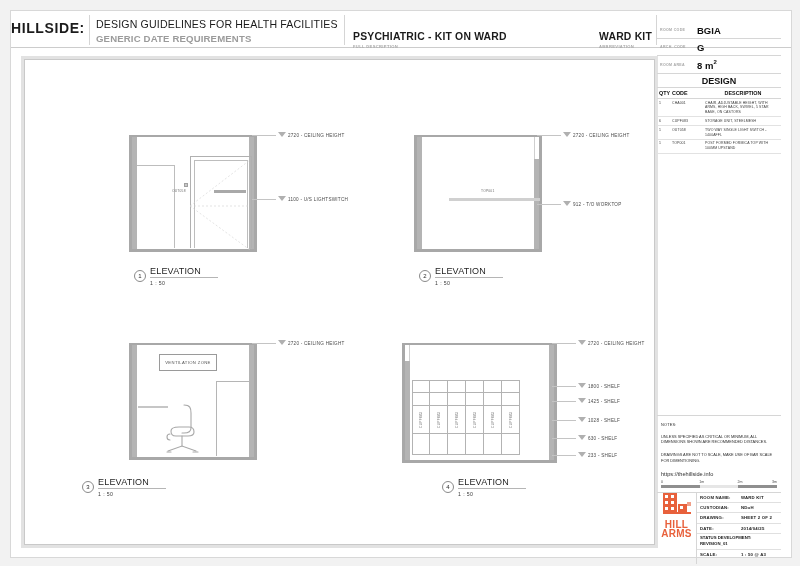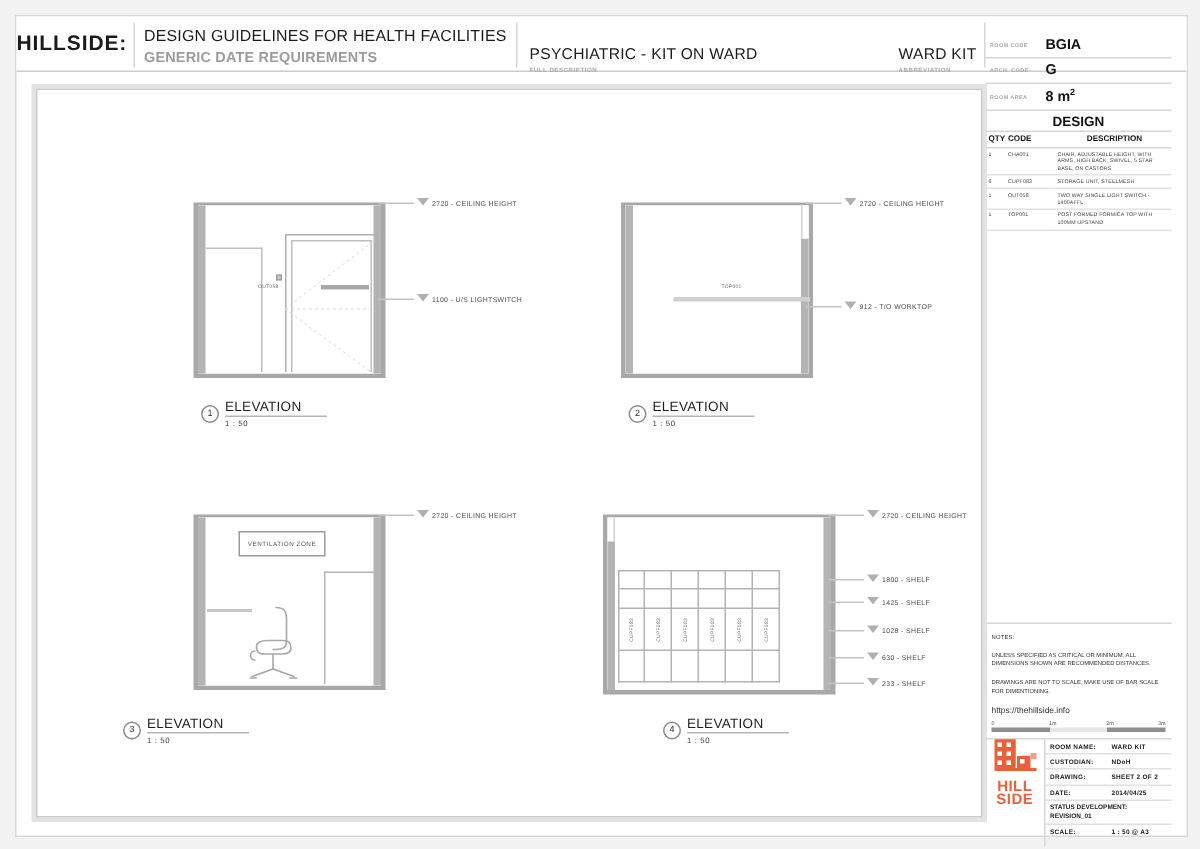--- a/index.html
+++ b/index.html
@@ -41,21 +41,21 @@
   .ts-t2 {
     font-size: 9.6px; font-weight: bold; color: #9b9b9b; letter-spacing: .15px;
     margin-top: 3px;
   }
   .ts-div {
     position: absolute; top: 4px; width: 1px; height: 30px; background: #d5d5d5;
   }
   .ts-seg2 { position: absolute; left: 342px; top: 20px; }
   .ts-seg3 { position: absolute; left: 588px; top: 20px; }
   .ts-main {
-    font-size: 10.4px; font-weight: normal; color: #1b1b1b; letter-spacing: .2px;
+    font-size: 10.4px; font-weight: bold; color: #1b1b1b; letter-spacing: .2px;
   }
   .ts-sub {
     font-size: 4.1px; font-weight: bold; color: #a9a9a9;
     letter-spacing: .35px; margin-top: 2px;
   }
   
   .drawframe {
     position: absolute;
     left: 10px; top: 45px;
     width: 637px; height: 492px;
@@ -501,21 +501,21 @@
             <div style="position:absolute;left:8px;top:8px;width:3.5px;height:3.5px;background:#fff"></div>
             <div style="position:absolute;left:2px;top:14px;width:3.5px;height:3.5px;background:#fff"></div>
             <div style="position:absolute;left:8px;top:14px;width:3.5px;height:3.5px;background:#fff"></div>
             <div class="lg" style="left:15px;top:11px;width:9px;height:8px"></div>
             <div style="position:absolute;left:17px;top:13px;width:3px;height:3px;background:#fff"></div>
             <div class="lg pale" style="left:24px;top:9px;width:4px;height:4px"></div>
             <div class="lg" style="left:0;top:19px;width:28px;height:2px"></div>
           </div>
           <div class="logo-text">
             <div>HILL</div>
-            <div>SIDE</div>
+            <div>ARMS</div>
           </div>
         </div>
         <div class="tb-rows">
           <div class="tb-row">
             <span class="tb-k">ROOM NAME:</span>
             <span class="tb-v">WARD KIT</span>
           </div>
           <div class="tb-row">
             <span class="tb-k">CUSTODIAN:</span>
             <span class="tb-v">NDoH</span>

